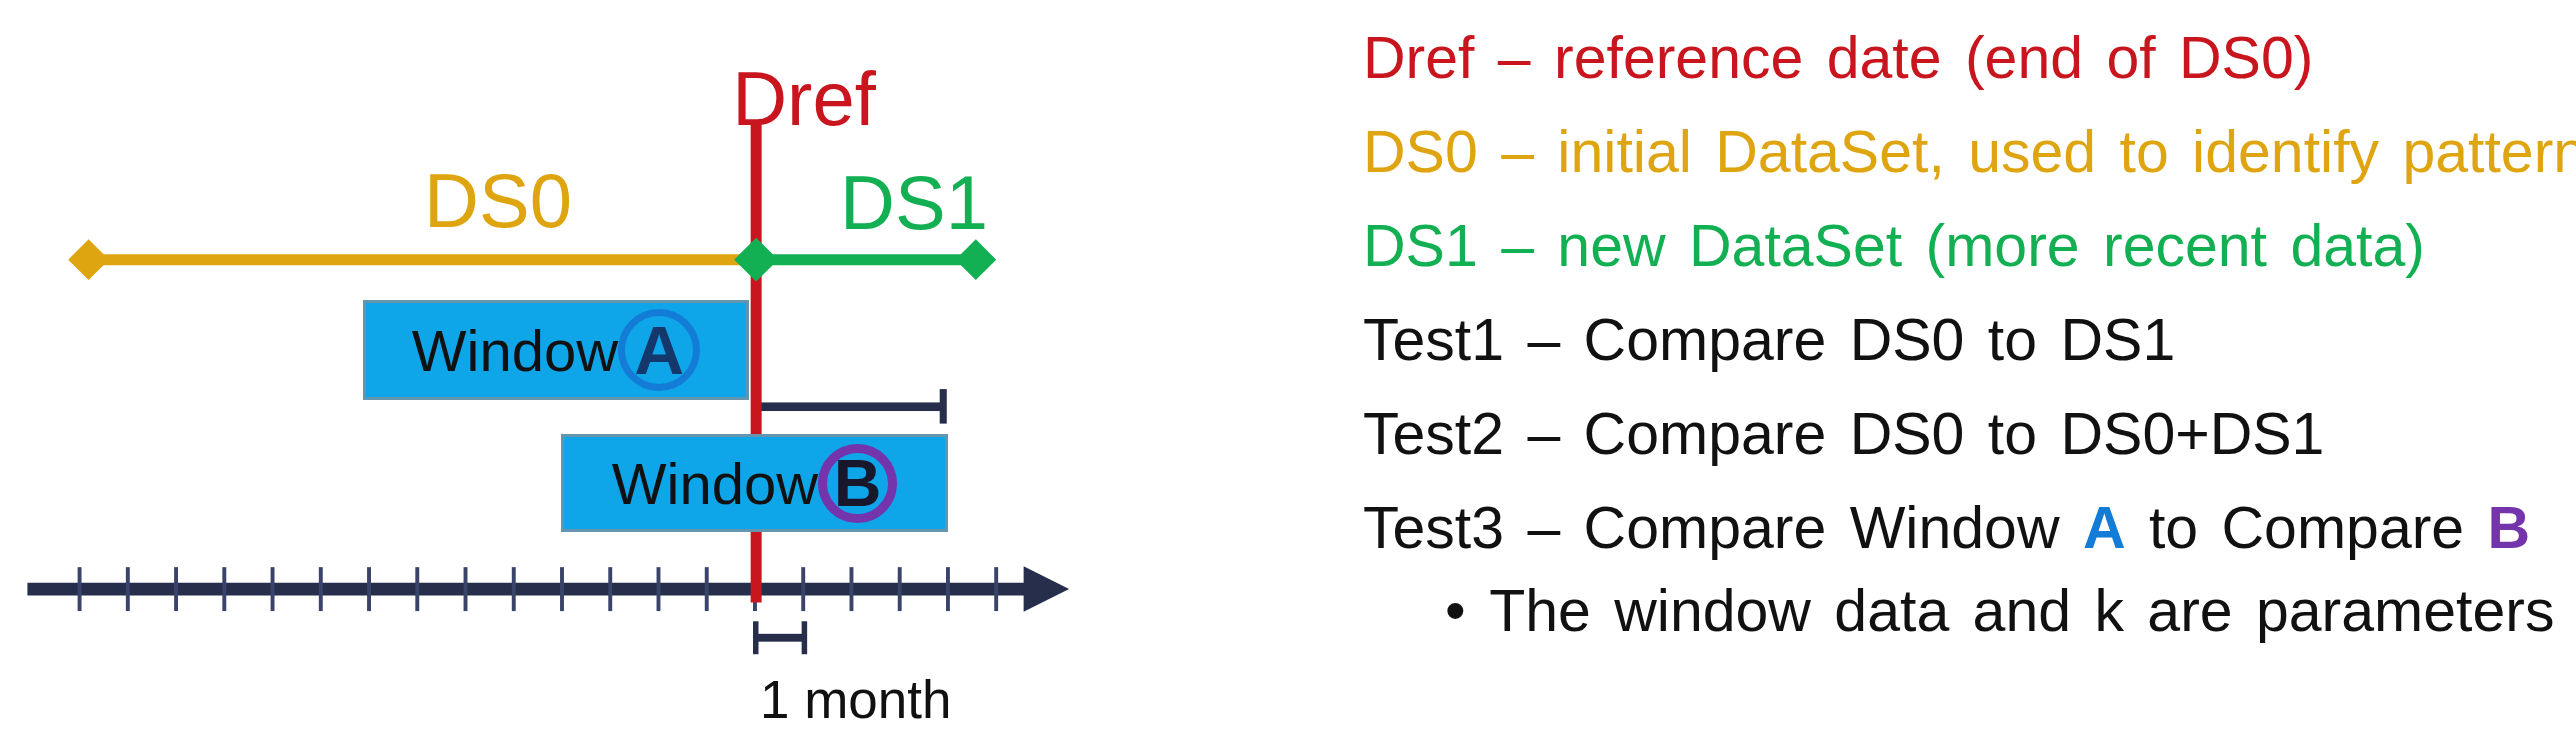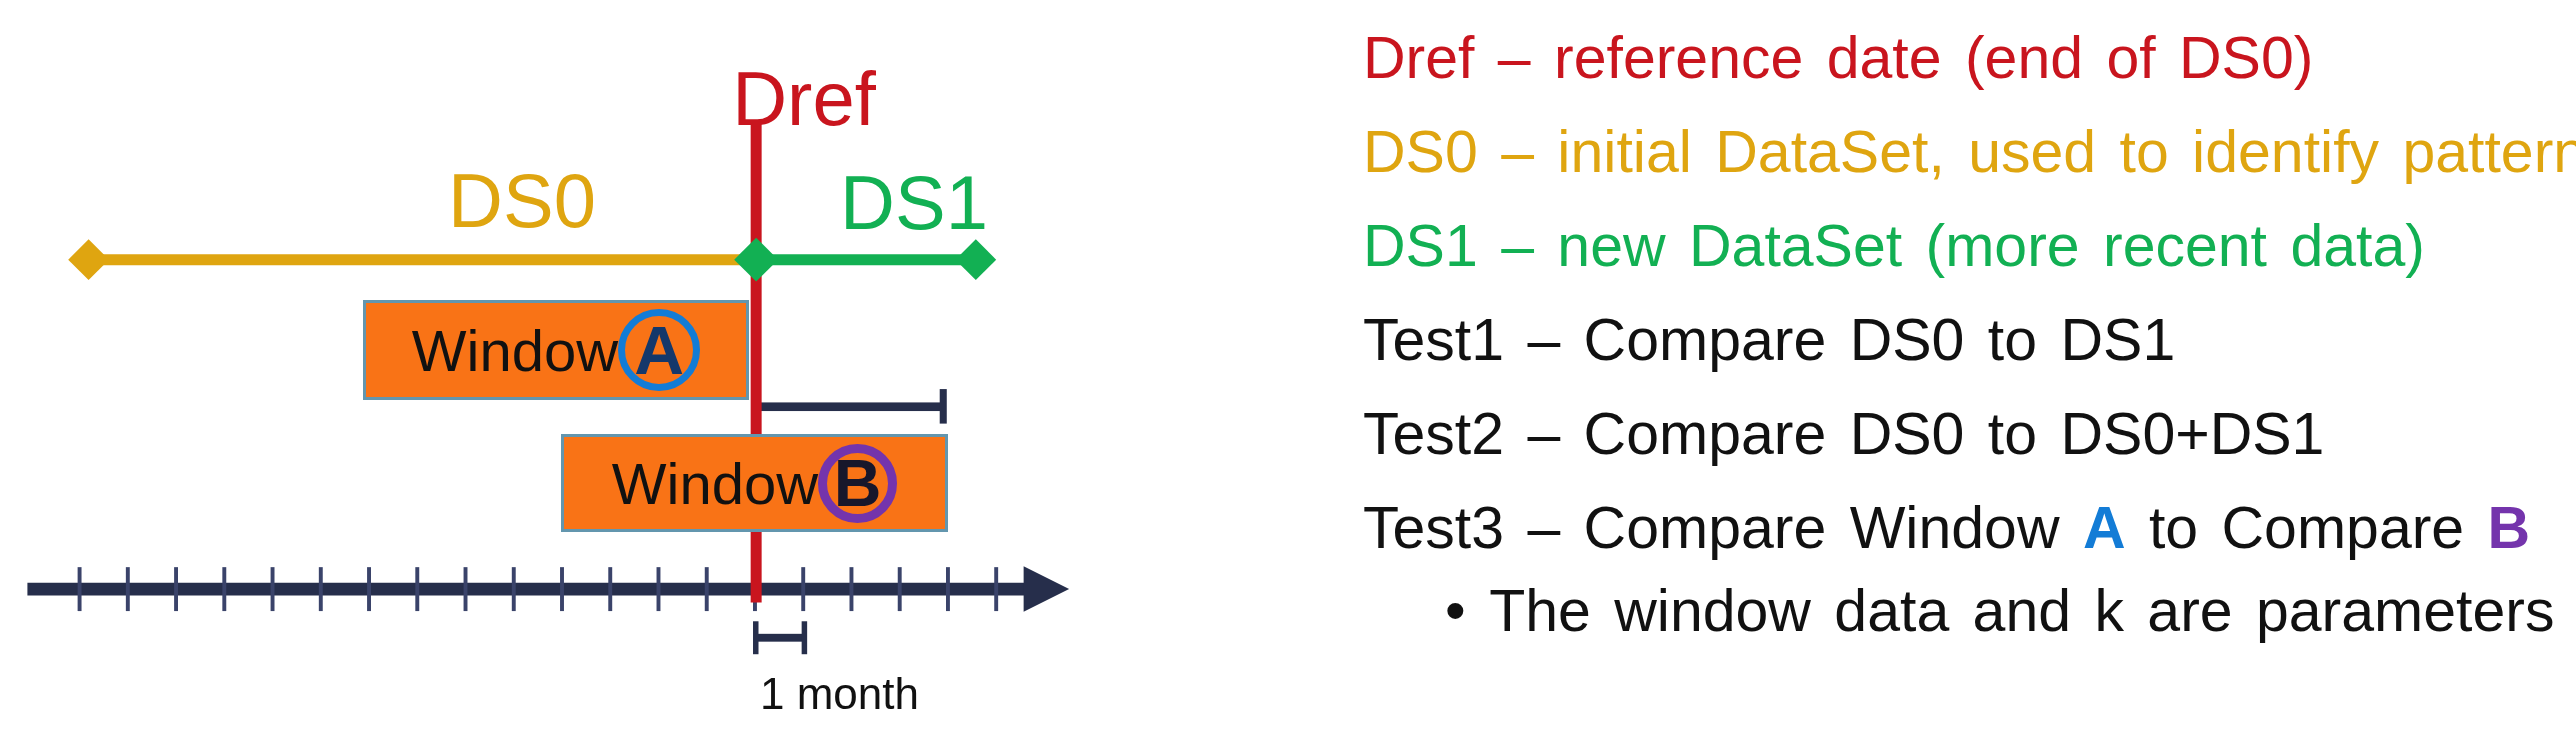--- a/index.html
+++ b/index.html
@@ -12,21 +12,21 @@
   .ctr{transform:translateX(-50%);}
 
   
   .dref-label{font-size:76px;color:var(--red);margin-top:31px;}
   .ds0-label{font-size:76px;color:var(--gold);}
   .ds1-label{font-size:76px;color:var(--green);}
   .small-label{font-size:57px;color:var(--ink);}
 
   
   .win-box{
-    position:absolute;background:#f97316;border:3.1px solid var(--border);
+    position:absolute;background:#0ea5e9;border:3.1px solid var(--border);
     display:flex;align-items:center;justify-content:center;
     font-size:58px;color:var(--ink);box-sizing:border-box;
   }
   .badge{
     display:inline-flex;align-items:center;justify-content:center;
     border-radius:50%;font-weight:bold;box-sizing:content-box;line-height:1;
   }
   .badge-a{width:68px;height:68px;border:7.8px solid var(--blue);font-size:69px;color:var(--letterA);}
   .badge-b{width:61px;height:61px;border:9.4px solid var(--purple);font-size:66px;color:var(--letterB);}
 
@@ -106,23 +106,23 @@
     </g>
 
     <g>
       <line x1="963" y1="331" x2="1238" y2="331" class="green-stroke"></line>
       <polygon points="963,303 991,331 963,359 935,331" class="green-fill"></polygon>
       <polygon points="1243,305 1269,331 1243,357 1217,331" class="green-fill"></polygon>
     </g>
   </svg>
 
   <div class="abs ctr dref-label" style="left:804px;top:23.5px;">Dref</div>
-  <div class="abs ctr ds0-label" style="left:498px;top:157px;margin-left:24px;">DS0</div>
+  <div class="abs ctr ds0-label" style="left:498px;top:157px;">DS0</div>
   <div class="abs ctr ds1-label" style="left:914px;top:159px;">DS1</div>
-  <div class="abs small-label" style="left:760px;top:669px;font-size:44px;">1 month</div>
+  <div class="abs small-label" style="left:760px;top:669px;font-size:53px;">1 month</div>
 
   <div class="win-box" style="left:363px;top:300px;width:386px;height:100px;">
     <span>Window</span>
     <span class="badge badge-a">
       <span>A</span>
     </span>
   </div>
 
   <div class="win-box" style="left:561px;top:434px;width:387px;height:98px;">
     <span>Window</span>

